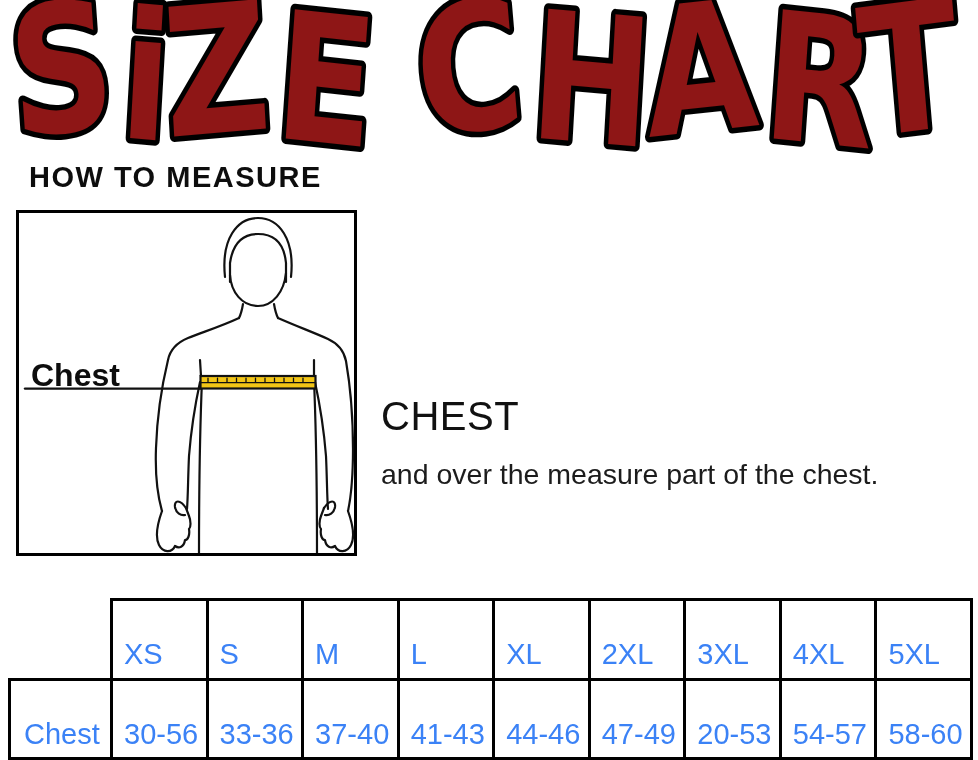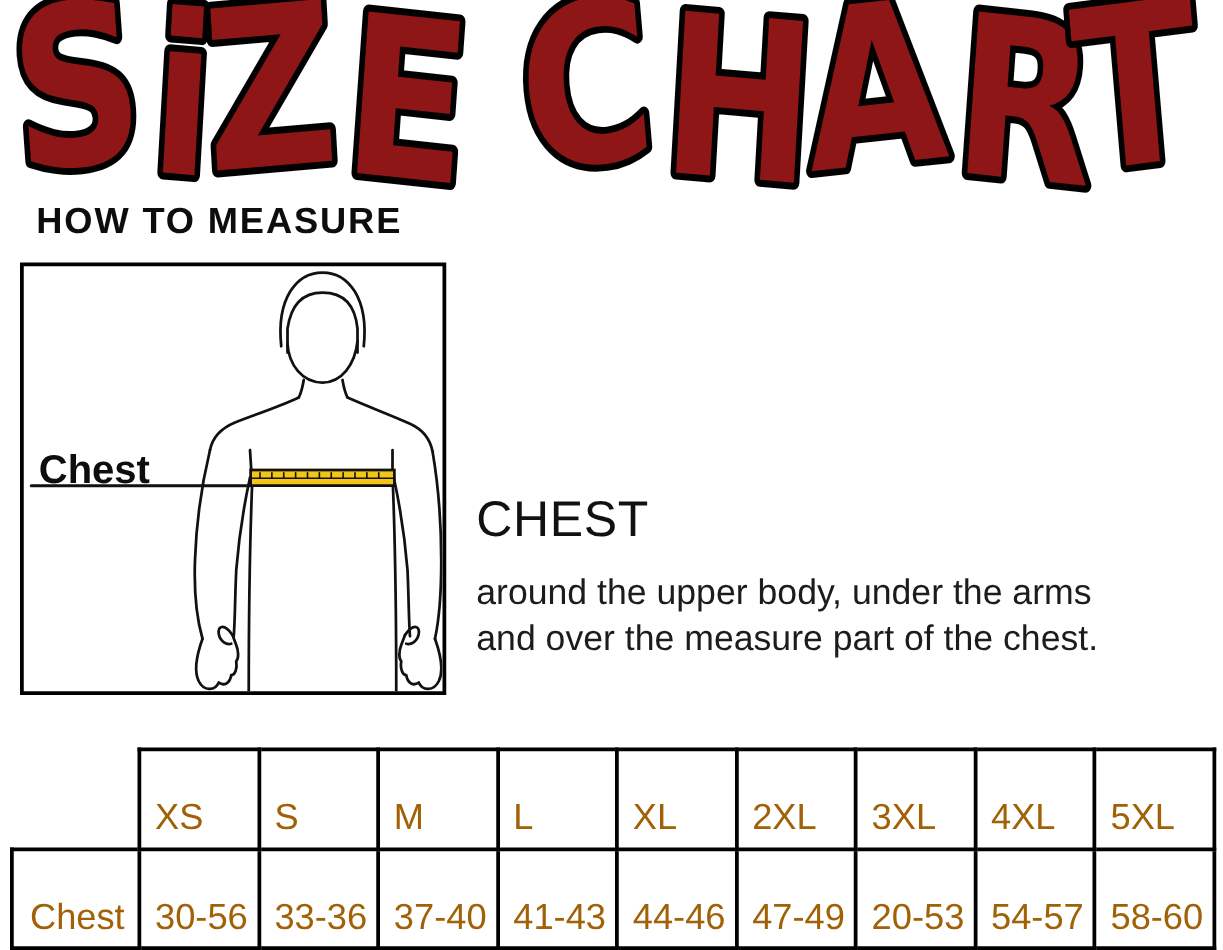--- a/index.html
+++ b/index.html
@@ -53,21 +53,21 @@
   .chest-lines { margin-top:17px; font-size:28.5px; line-height:37px; color:#1c1c1c; }
 
   
   .size-table {
     position:absolute; left:8px; top:598px;
     border-collapse:collapse; table-layout:fixed; width:965px;
   }
   .size-table td {
     border:3px solid #000000;
     vertical-align:bottom;
-    font-size:29px; color:#a16207;
+    font-size:29px; color:#3b82f6;
     padding:0 0 6px 11px;
     overflow:hidden; white-space:nowrap;
   }
   .size-table tr.header-row td { height:80px; padding-bottom:7px; }
   .size-table tr.value-row  td { height:79px; }
   .size-table td.corner-empty { border:none; background:transparent; }
   .size-table td.row-label { padding-left:13px; }
 </style>
 </head>
 <body>
@@ -121,21 +121,20 @@
 
       <path class="leader" d="M 6,175.6 L 181,175.6"></path>
 
       <text class="chest-label" x="12" y="173">Chest</text>
     </svg>
   </div>
 
   <div class="chest-section">
     <div class="chest-heading">CHEST</div>
     <div class="chest-lines">
-      <div>around the upper body, under the arms</div>
       <div>and over the measure part of the chest.</div>
     </div>
   </div>
 
   <table class="size-table">
     <colgroup>
       <col style="width:102px">
       <col span="9">
     </colgroup>
     <tbody>

